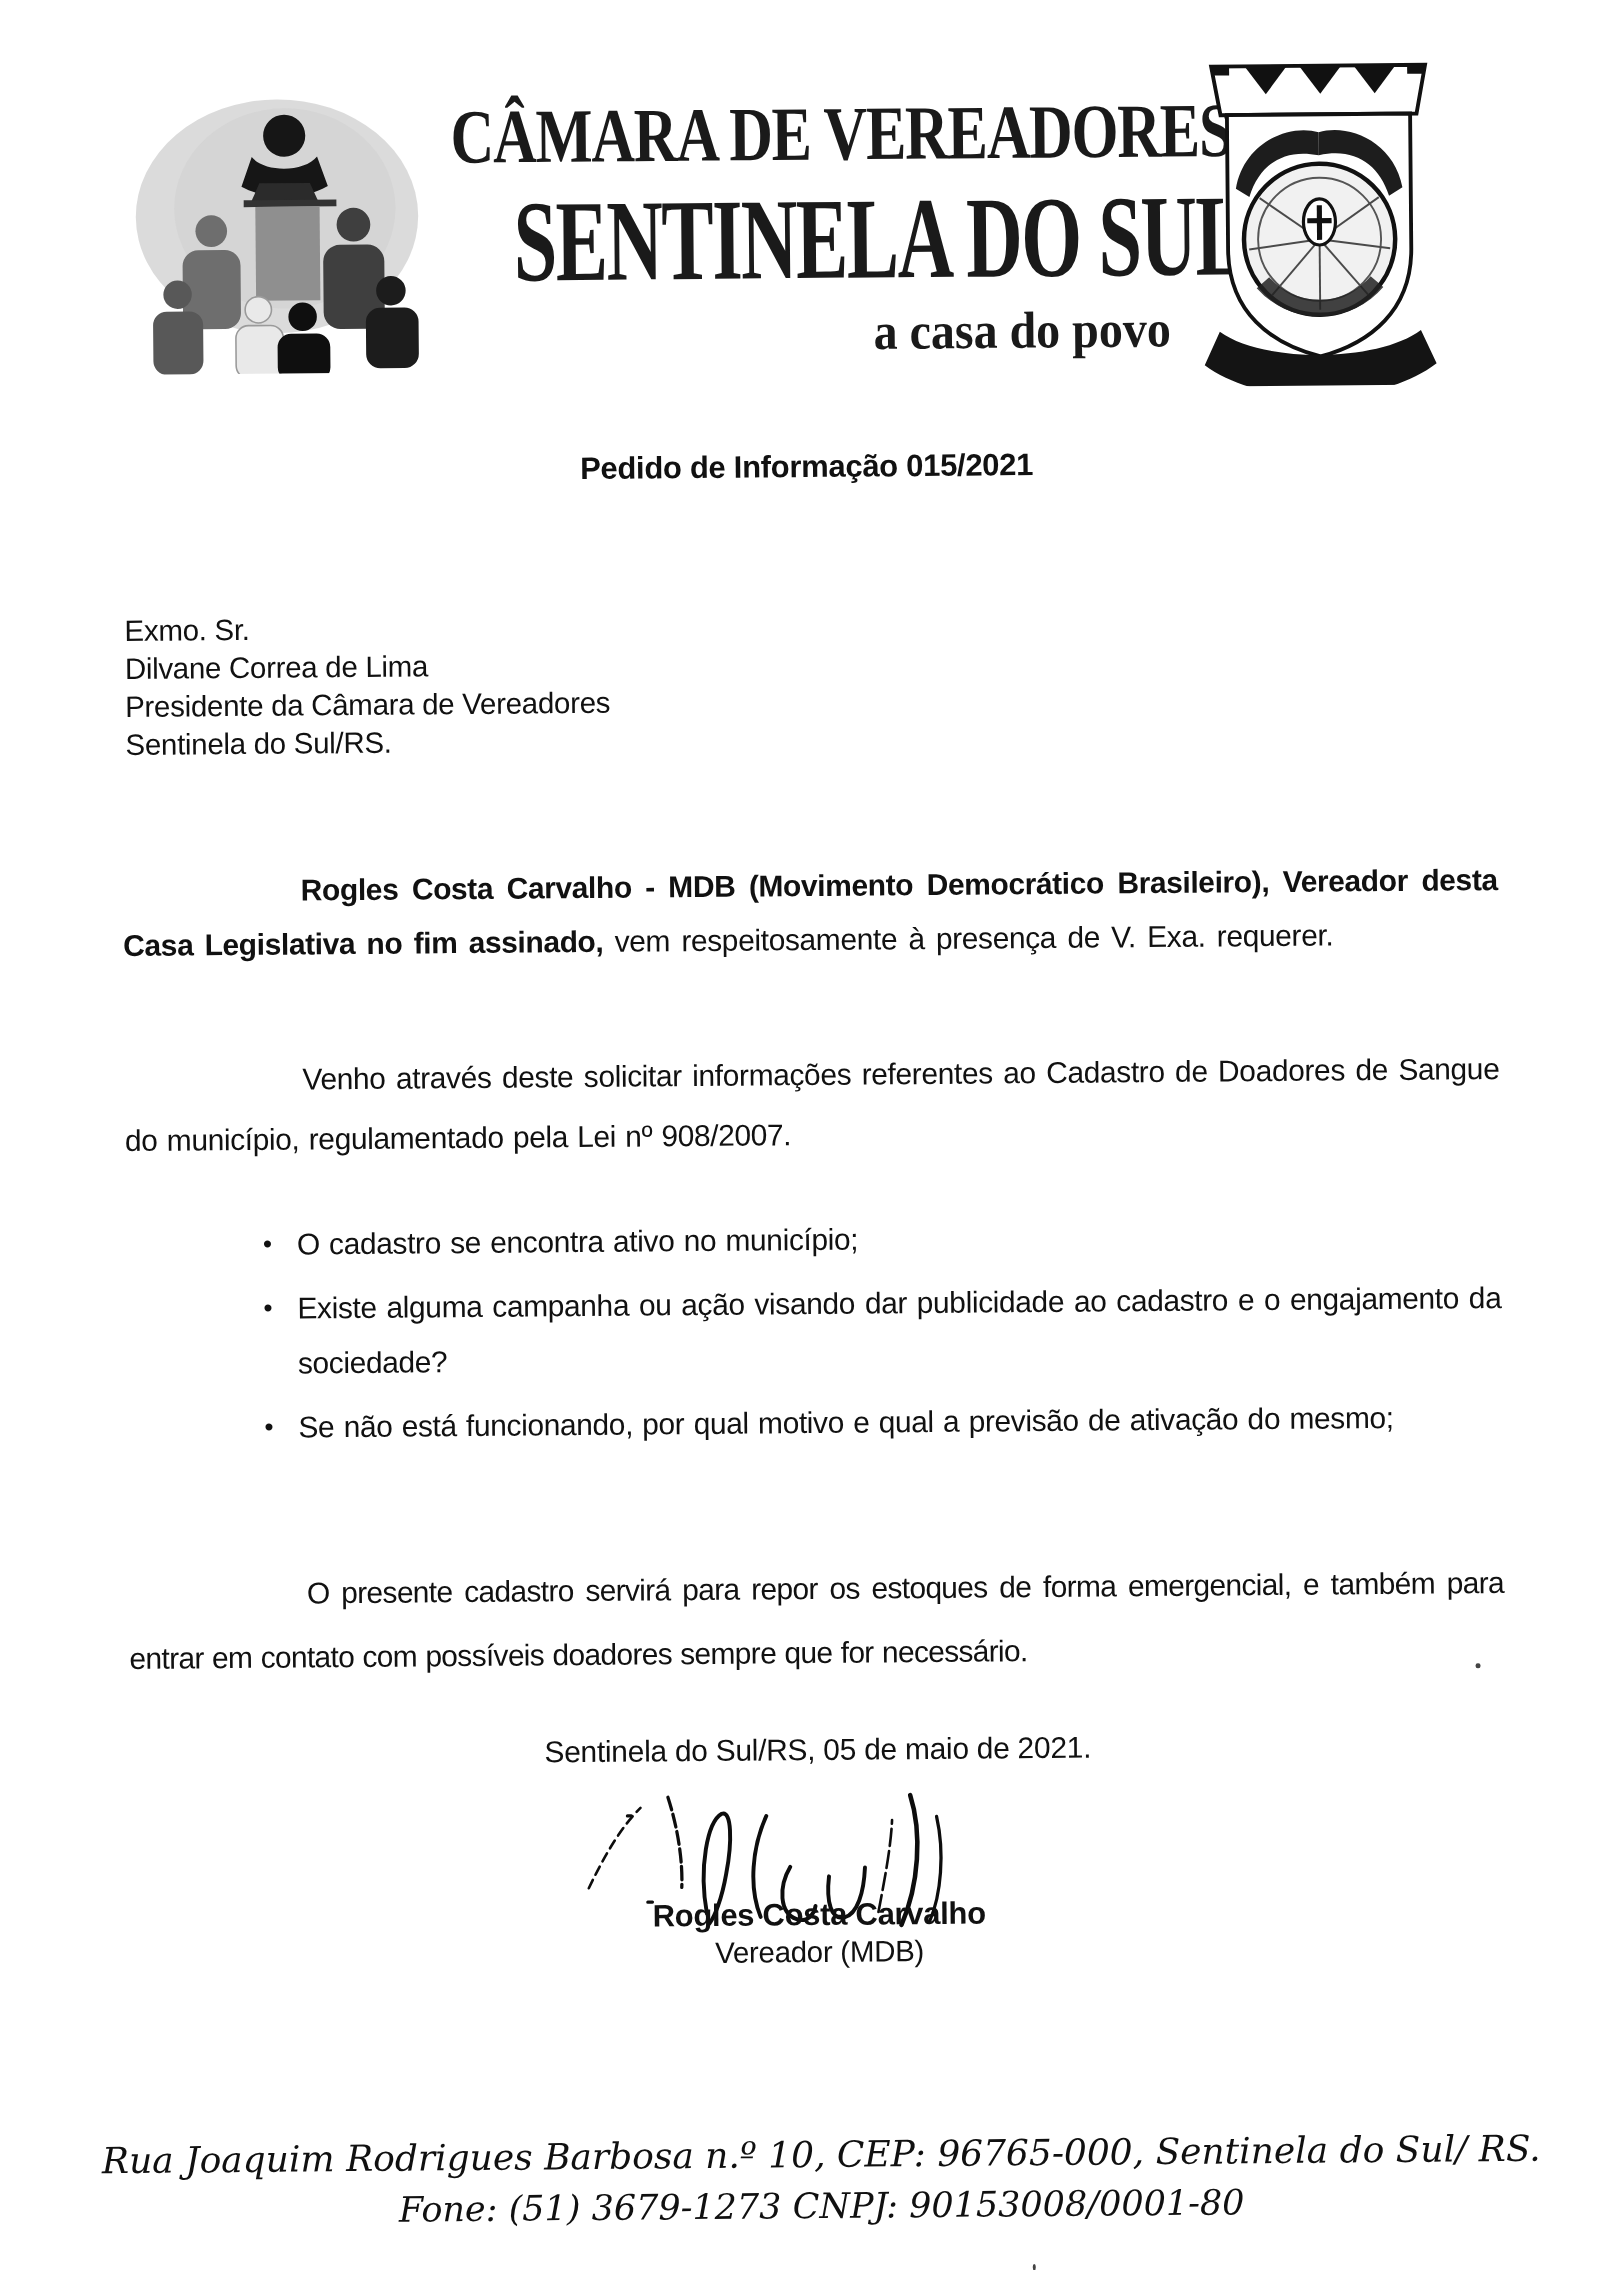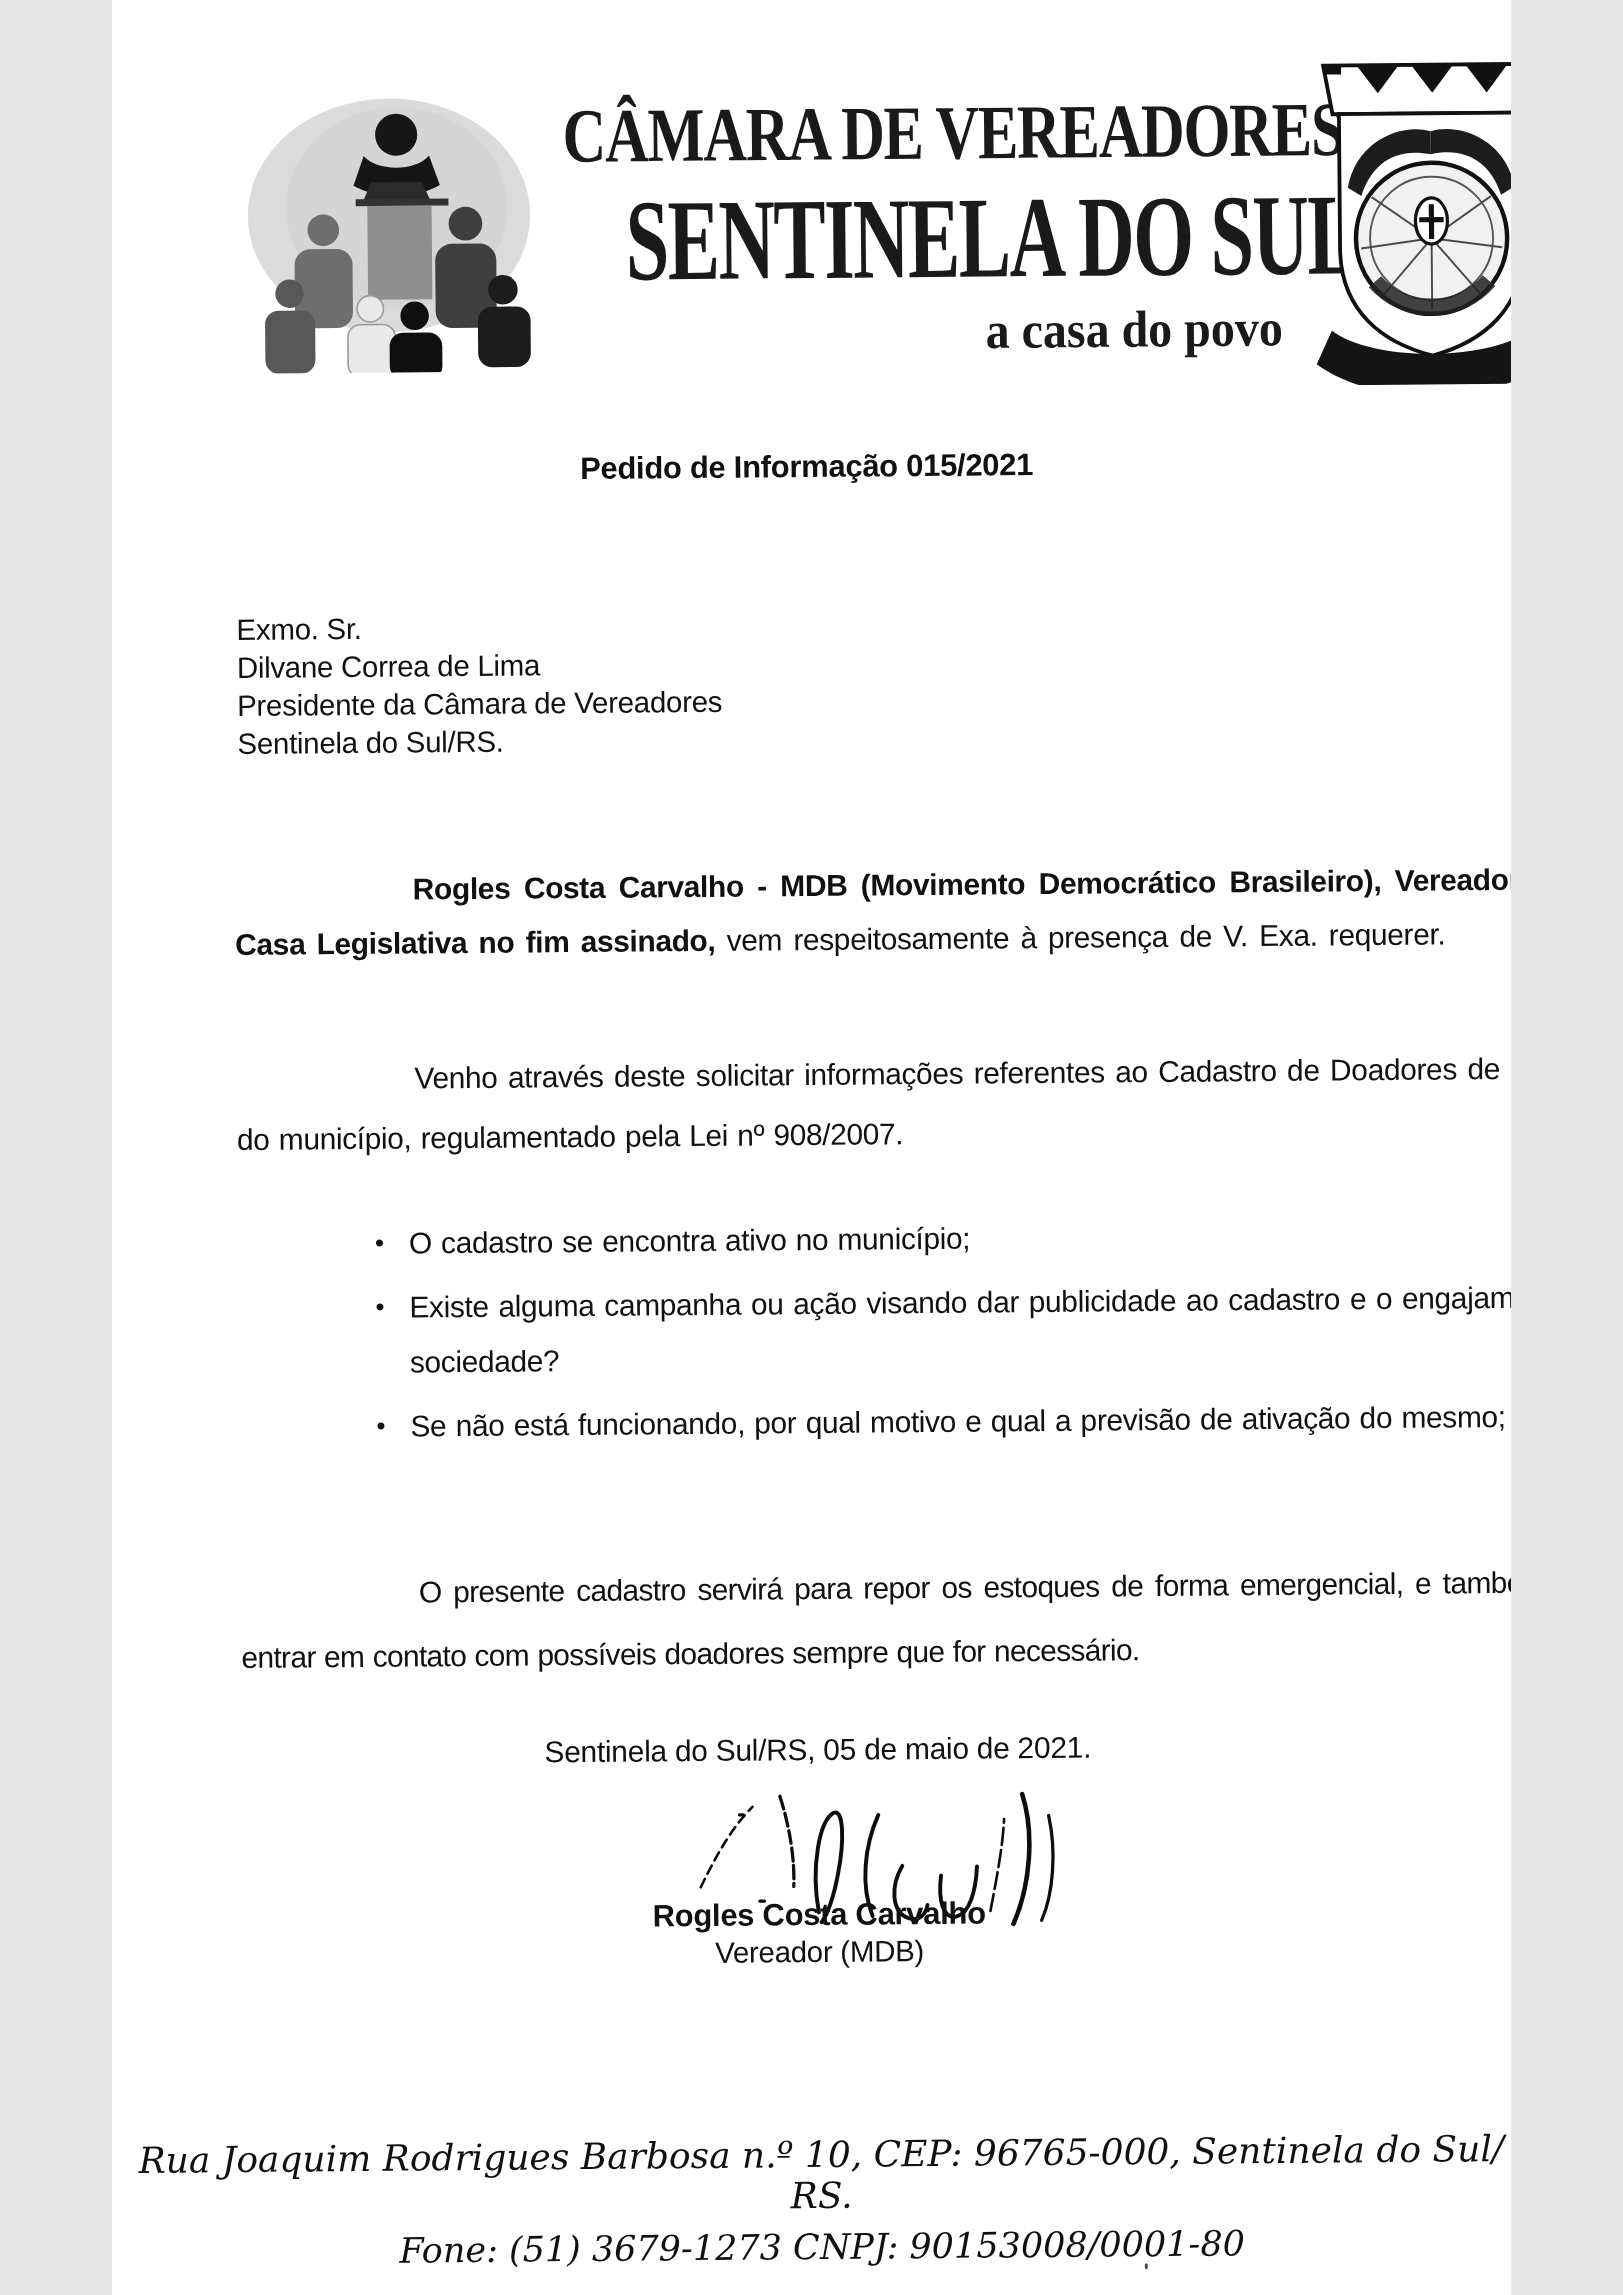--- a/index.html
+++ b/index.html
@@ -1,17 +1,17 @@
 <!DOCTYPE html>
 <html style="font-size:10.5px"><head>
 <meta charset="utf-8">
 <style>
   html,body{margin:0;padding:0;background:#e8e8e8;}
   .page{
-    position:relative;width:1399px;height:2295px;background:#ffffff;
+    position:relative;width:1623px;height:2295px;background:#ffffff;
     overflow:hidden;margin:0 auto;
     font-family:"Liberation Sans","DejaVu Sans",sans-serif;color:#111;
   }
   .content{position:absolute;inset:0;transform:rotate(-0.5deg);transform-origin:50% 45%;}
 
   
   .logo-left{position:absolute;left:134px;top:65px;width:295px;height:304px;}
   .logo-right{position:absolute;left:1208px;top:59px;width:237px;height:331px;}
   .org{position:absolute;left:429px;top:90px;width:782px;text-align:center;color:#1a1a1a;}
   .org1{

